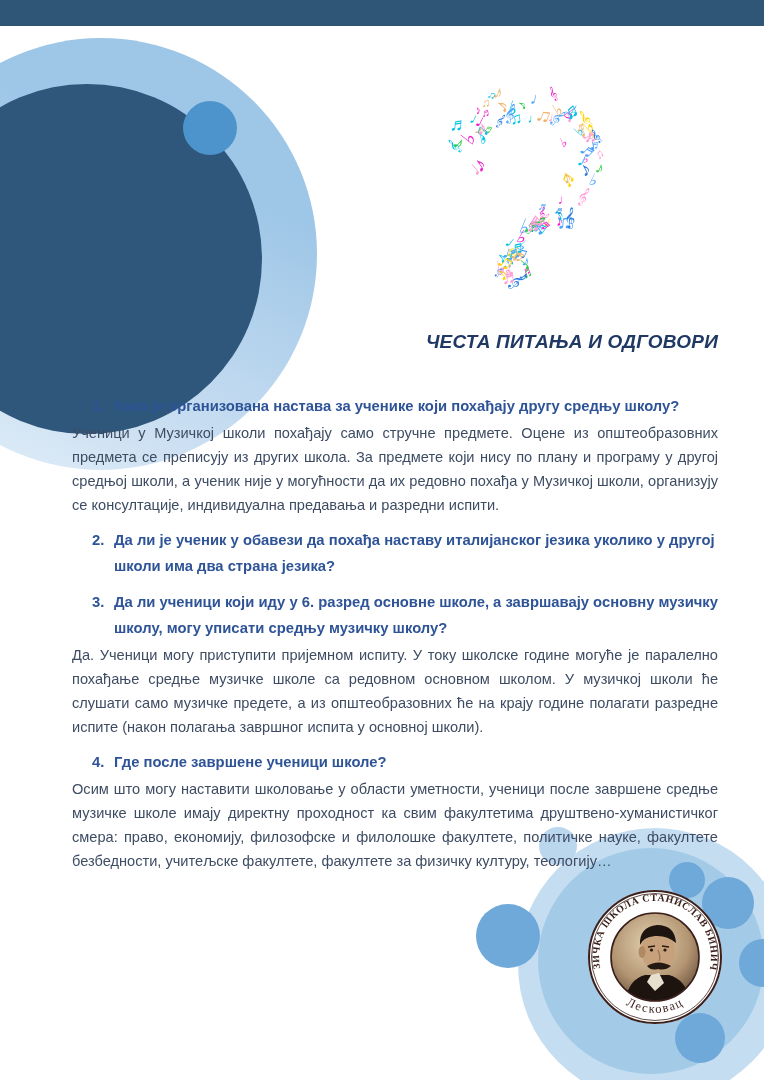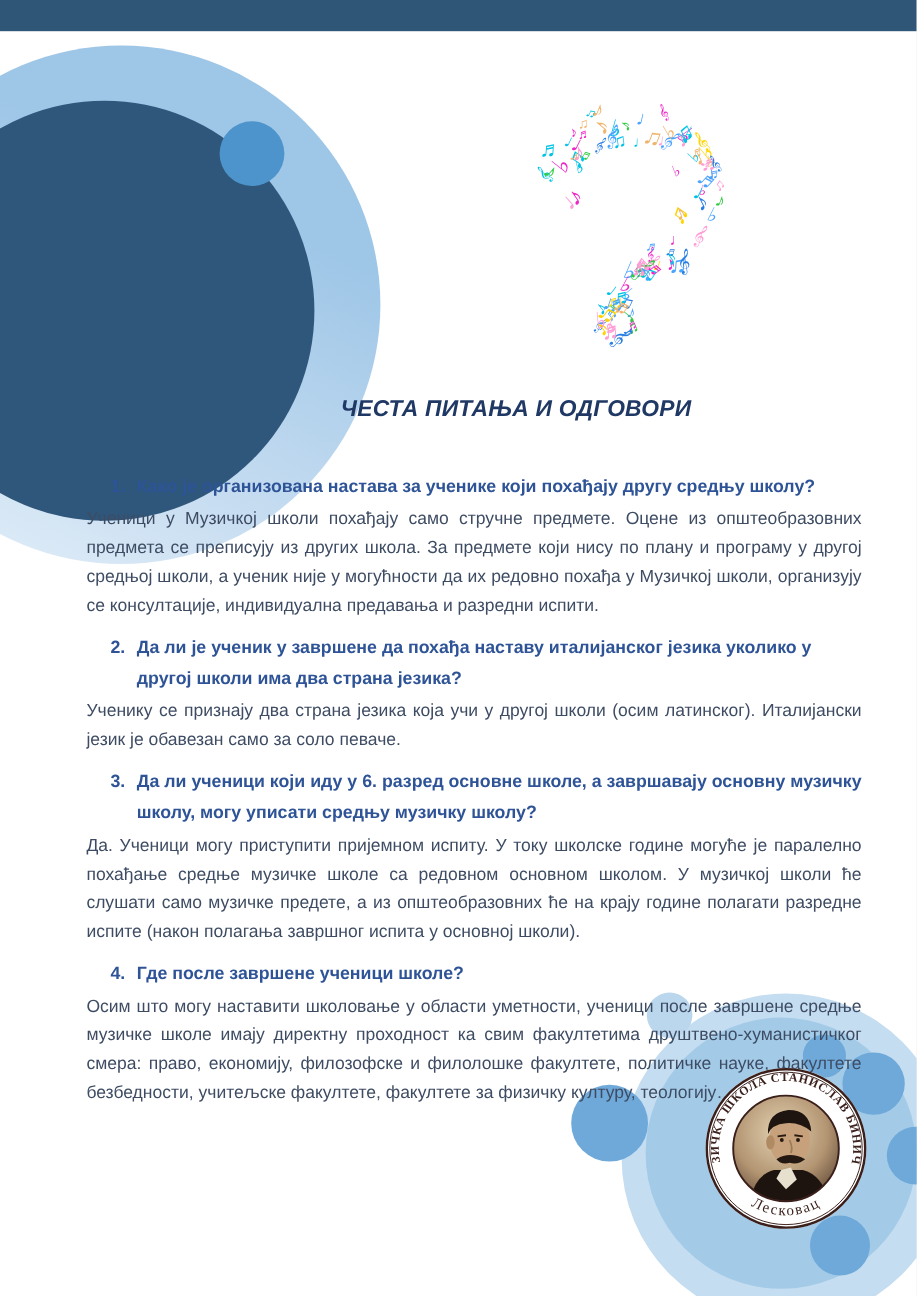--- a/index.html
+++ b/index.html
@@ -28,21 +28,21 @@
   .br-dot.d3{left:476px;top:904px;width:64px;height:64px;}
   .br-dot.d4{left:675px;top:1013px;width:50px;height:50px;}
   .br-dot.d5{left:739px;top:939px;width:48px;height:48px;}
   .br-small-light{position:absolute;left:539px;top:827px;width:38px;height:38px;border-radius:50%;
                   background:#BBD7EE;z-index:1;}
   
   .qmark{position:absolute;left:417px;top:88px;width:220px;height:215px;z-index:2;}
   .qmark span{position:absolute;transform:translate(-50%,-50%);line-height:1;user-select:none;}
   
   .content{position:absolute;left:72px;top:331px;width:646px;z-index:2;}
-  .page-title{text-align:left;padding-left:212px;font-style:italic;font-weight:bold;
+  .page-title{text-align:right;padding-left:212px;font-style:italic;font-weight:bold;
               font-size:19px;color:#1F3864;letter-spacing:.2px;}
   .faq{margin-top:40px;}
   .q{display:flex;color:#2E5497;font-weight:bold;font-size:14.8px;line-height:26px;
      margin:10px 0 2px;padding-left:20px;}
   .q .num{min-width:22px;flex:0 0 auto;}
   .q .qt{flex:1 1 auto;}
   .a{margin:0;color:#3E4C63;font-size:14.6px;line-height:24px;text-align:justify;}
   
   .seal{position:absolute;left:585px;top:887px;width:140px;height:140px;z-index:3;}
   .seal text{font-family:"Liberation Serif",serif;fill:#3A1F1B;}
@@ -184,23 +184,22 @@
         <div class="q">
           <span class="num">1.</span>
           <span class="qt">Како је организована настава за ученике који похађају другу средњу школу?</span>
         </div>
         <p class="a">Ученици у Музичкој школи похађају само стручне предмете. Оцене из општеобразовних предмета се преписују из других школа. За предмете који нису по плану и програму у другој средњој школи, а ученик није у могућности да их редовно похађа у Музичкој школи, организују се консултације, индивидуална предавања и разредни испити.</p>
       </div>
 
       <div class="faq-item">
         <div class="q">
           <span class="num">2.</span>
-          <span class="qt">Да ли је ученик у завршене да похађа наставу италијанског језика уколико у другој школи има два страна језика?</span>
-        </div>
-        <p class="a">Ученику се признају два страна језика која учи у другој школи (осим латинског). Италијански језик је обавезан само за соло певаче.</p>
+          <span class="qt">Да ли је ученик у обавези да похађа наставу италијанског језика уколико у другој школи има два страна језика?</span>
+        </div>
       </div>
 
       <div class="faq-item">
         <div class="q">
           <span class="num">3.</span>
           <span class="qt">Да ли ученици који иду у 6. разред основне школе, а завршавају основну музичку школу, могу уписати средњу музичку школу?</span>
         </div>
         <p class="a">Да. Ученици могу приступити пријемном испиту. У току школске године могуће је паралелно похађање средње музичке школе са редовном основном школом. У музичкој школи ће слушати само музичке предете, а из општеобразовних ће на крају године полагати разредне испите (након полагања завршног испита у основној школи).</p>
       </div>
 

